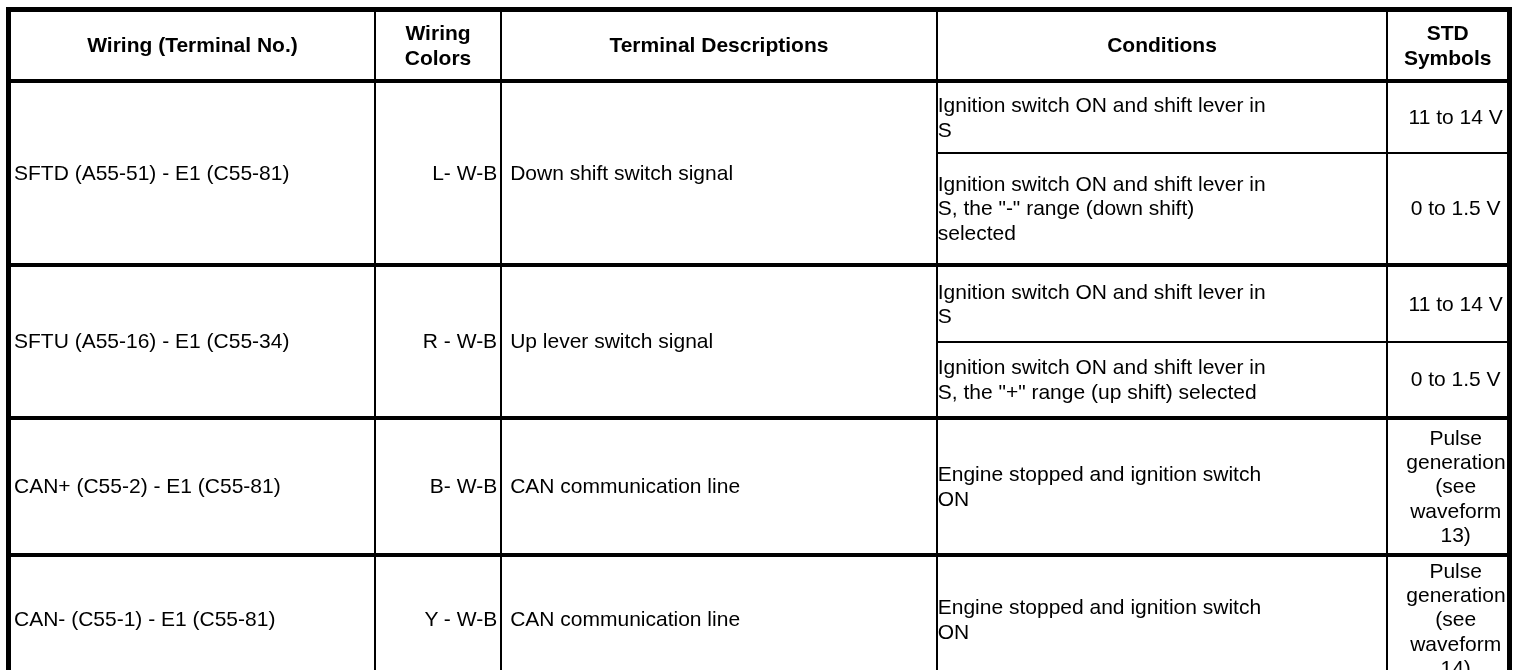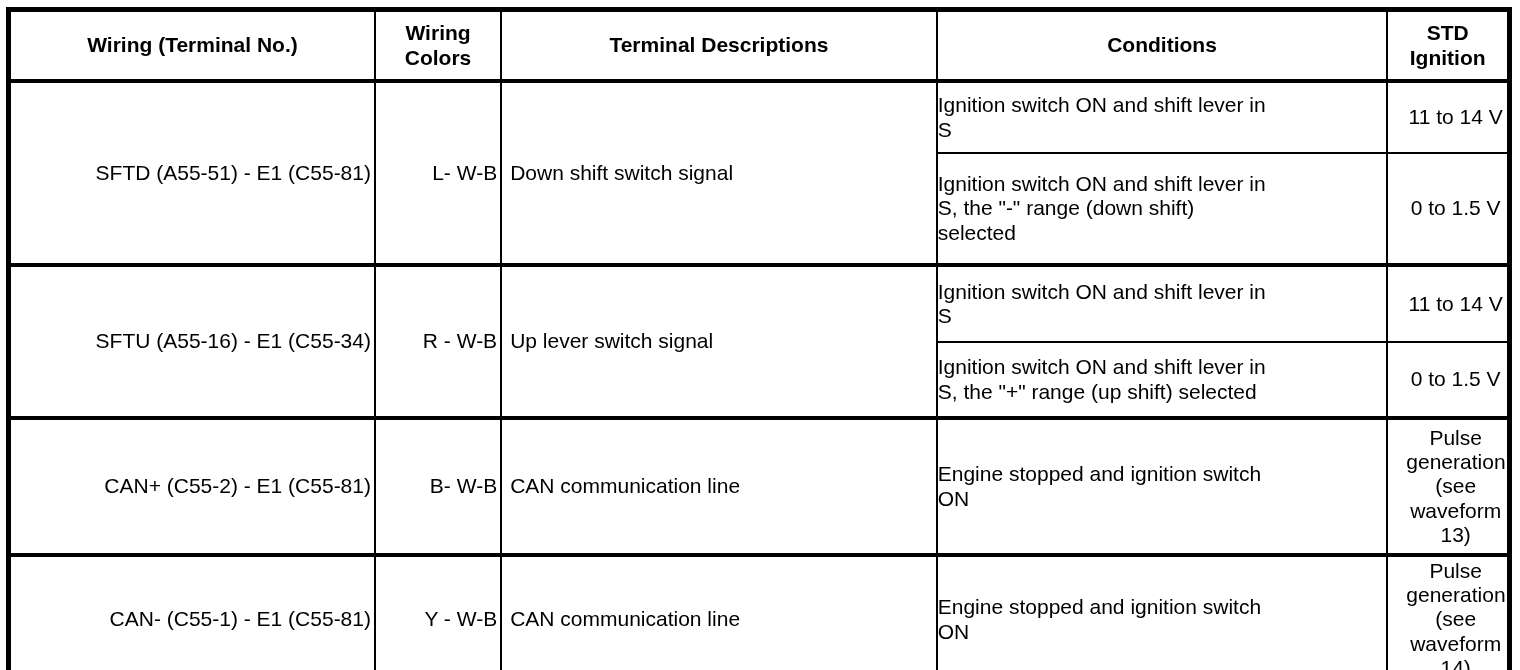--- a/index.html
+++ b/index.html
@@ -34,21 +34,21 @@
     text-align: center;
     height: 63px;
     padding: 2px 4px;
   }
   tr.block-start > td { border-top: 4px solid #000; }
   .col-symbol { width: 366px; }
   .col-wiring { width: 126px; }
   .col-desc   { width: 435px; }
   .col-cond   { width: 450px; }
   .col-std    { width: 122px; }
-  td.symbol-cell { text-align: right; padding-left: 3px; }
+  td.symbol-cell { text-align: left; padding-left: 3px; }
   td.wiring-cell { text-align: right; }
   td.desc-cell   { text-align: left; padding-left: 8px; }
   td.cond-cell   { text-align: left; padding-left: 0; }
   td.std-cell    { text-align: center; padding-left: 18px; padding-right: 2px; }
   tr.r-1a > td { height: 65px; }
   tr.r-1b > td { height: 105px; }
   tr.r-2a > td { height: 70px; }
   tr.r-2b > td { height: 69px; }
   tr.r-3  > td { height: 129px; }
   tr.r-4  > td { height: 121px; }
@@ -65,21 +65,21 @@
     <col class="col-std">
   </colgroup>
   <thead>
     <tr>
       <th>Wiring (Terminal No.)</th>
       <th>Wiring
 Colors</th>
       <th>Terminal Descriptions</th>
       <th>Conditions</th>
       <th>STD
-Ignition</th>
+Symbols</th>
     </tr>
   </thead>
   <tbody>
 
     <tr class="block-start r-1a">
       <td class="symbol-cell" rowspan="2">SFTD (A55-51) - E1 (C55-81)</td>
       <td class="wiring-cell" rowspan="2">L- W-B</td>
       <td class="desc-cell" rowspan="2">Down shift switch signal</td>
       <td class="cond-cell">Ignition switch ON and shift lever in
 S</td>

